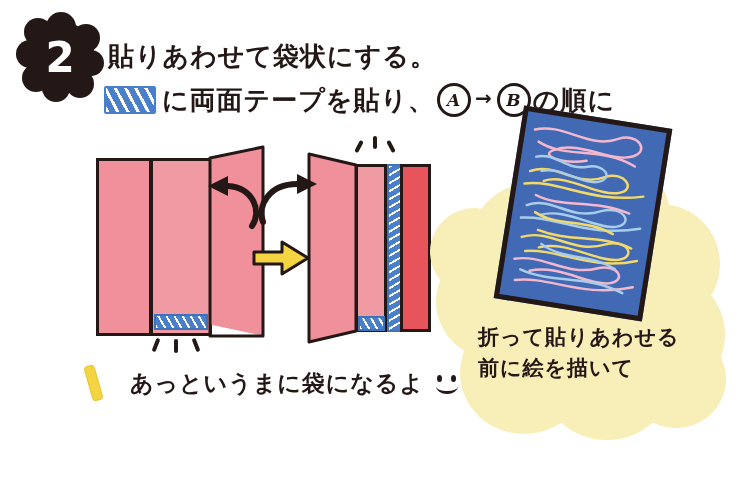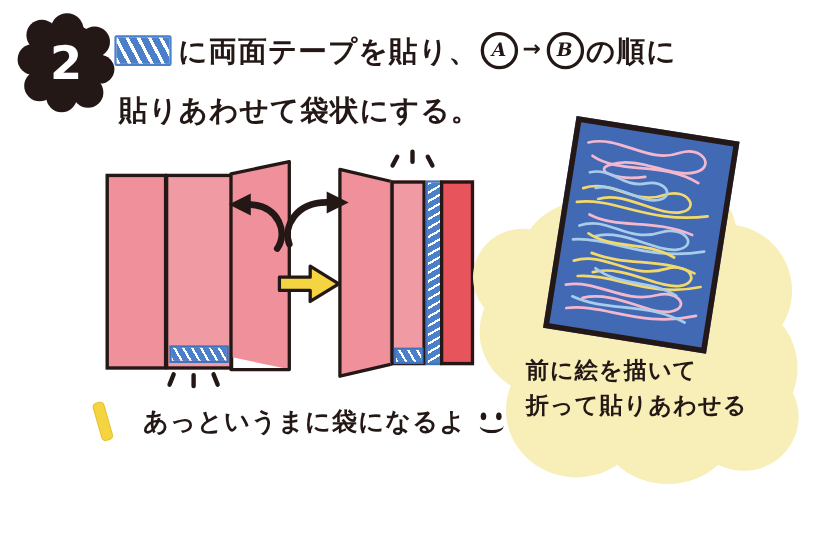--- a/index.html
+++ b/index.html
@@ -153,29 +153,29 @@
       <i style="left:26px;top:62px;width:28px;height:28px;"></i>
       <i style="left:6px;top:52px;width:28px;height:28px;"></i>
       <i style="left:0px;top:28px;width:28px;height:28px;"></i>
       <i style="left:8px;top:6px;width:28px;height:28px;"></i>
     </div>
     <div class="core"></div>
     <div class="num">2</div>
   </div>
 
   <div class="headline">
+    <div class="line line2">貼りあわせて袋状にする。</div>
     <div class="line line1">
       <span class="swatch"></span>
       <span>に両面テープを貼り、</span>
       <span class="circ">A</span>
       <span class="tinyarrow">→</span>
       <span class="circ">B</span>
       <span>の順に</span>
     </div>
-    <div class="line line2">貼りあわせて袋状にする。</div>
   </div>
 
   <div class="diagram dia-left">
 
     <div class="panel pink" style="left:0px;top:12px;width:56px;height:178px;"></div>
 
     <div class="panel pink2" style="left:54px;top:12px;width:62px;height:178px;"></div>
 
     <div class="panel pink" style="left:114px;top:0px;width:54px;height:190px;
                 clip-path:polygon(0% 6%, 100% 0%, 100% 100%, 0% 94%);
@@ -268,17 +268,17 @@
         <path stroke="#f3b8cd" d="M14,178 C50,168 88,186 140,166"></path>
         <path stroke="#a8cdeb" d="M18,166 C54,176 88,160 130,174"></path>
         <path stroke="#f3b8cd" d="M22,86 C52,96 84,80 124,90"></path>
         <path stroke="#a8cdeb" d="M36,136 C62,150 90,138 118,150"></path>
         <path stroke="#f2d96a" d="M24,104 C50,116 78,102 110,114"></path>
       </g>
     </svg>
   </div>
 
   <div class="note">
+    <div>折って貼りあわせる</div>
     <div>前に絵を描いて</div>
-    <div>折って貼りあわせる</div>
   </div>
 
 </div>
 
 </body></html>

